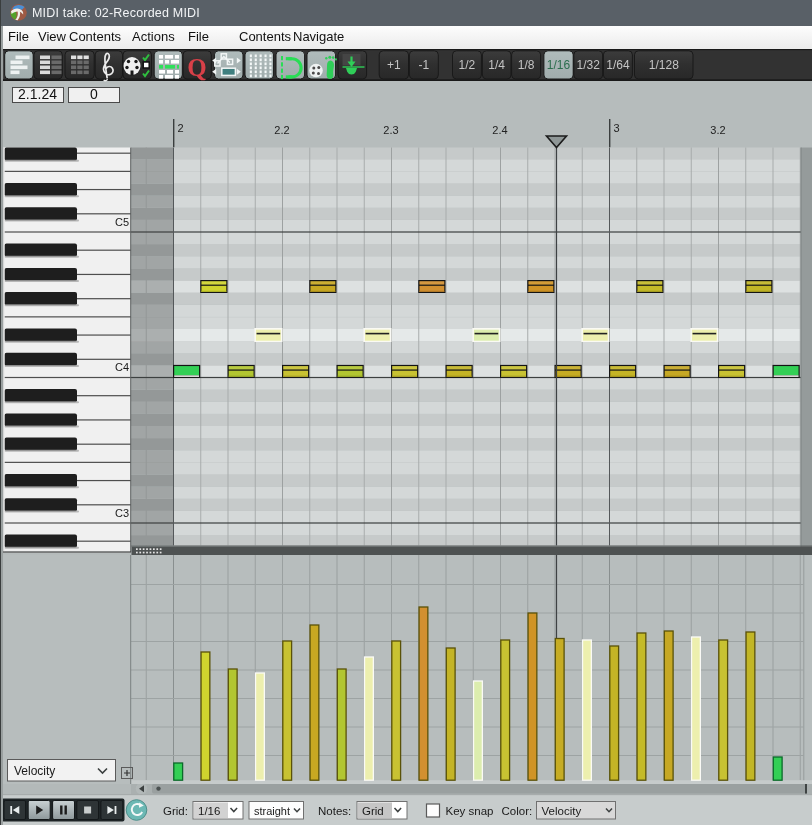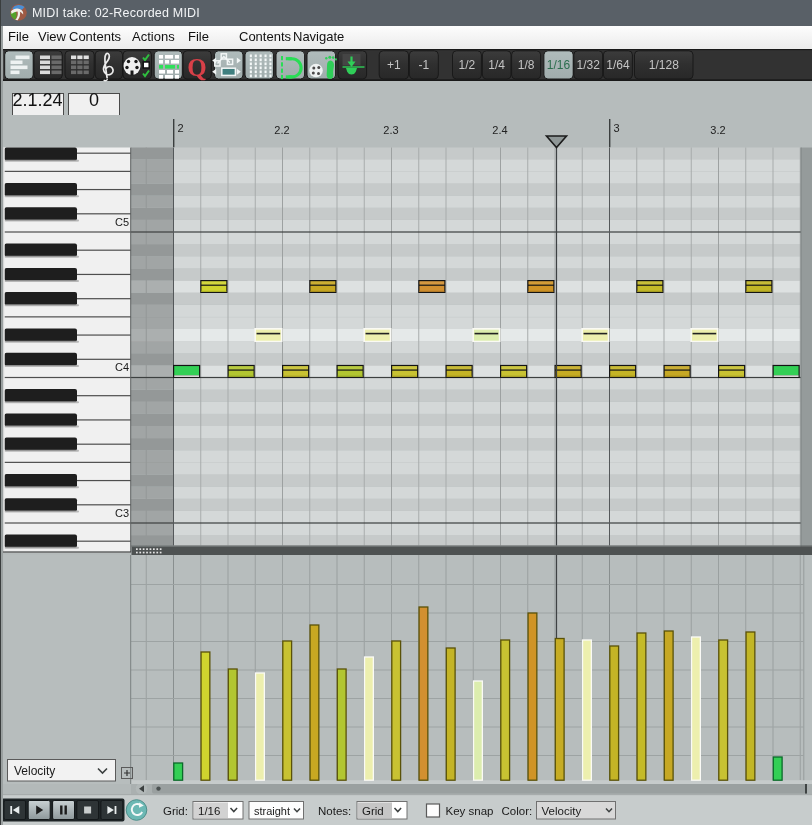--- a/index.html
+++ b/index.html
@@ -4,22 +4,22 @@
 <style>
 * { margin:0; padding:0; box-sizing:border-box; }
 body { width:812px; height:825px; position:relative; overflow:hidden;
   font-family:"Liberation Sans", sans-serif; background:#b7bdbd; }
 .titlebar { position:absolute; left:0; top:0; width:812px; height:40px; background:#596067; }
 .titlebar .txt { position:absolute; left:32px; top:6px; font-size:12.5px; color:#f2f4f6; letter-spacing:0.2px; }
 .menubar { position:absolute; left:0; top:26px; width:812px; height:22px;
   background:linear-gradient(#fdfdfd,#ececec); }
 .menubar span { position:absolute; top:3px; font-size:13px; color:#111; }
 .panel { position:absolute; left:0; top:84px; width:812px; height:31px; background:#b6bcbc; }
-.posbox { position:absolute; top:93px; height:28px; background:#f0f0f0; border:1px solid #4a4a4a;
-  font-size:18px; color:#111; text-align:center; line-height:13px; }
+.posbox { position:absolute; top:87px; height:16px; background:#f0f0f0; border:1px solid #4a4a4a;
+  font-size:14px; color:#111; text-align:center; line-height:13px; }
 .leftedge { position:absolute; left:0; top:0; width:1px; height:825px; background:#3a3e3e; z-index:50; }
 .leftedge2 { position:absolute; left:1px; top:26px; width:2.2px; height:799px; background:#9aa0a0; z-index:50; }
 </style>
 </head>
 <body>
 <div class="titlebar">
     <span class="txt">MIDI take: 02-Recorded MIDI</span>
   </div>
 <svg width="17" height="17" viewBox="0 0 17 17" style="position:absolute;left:10px;top:4px">
 <circle cx="8.5" cy="8.5" r="8.3" fill="#9e5a44"></circle>

